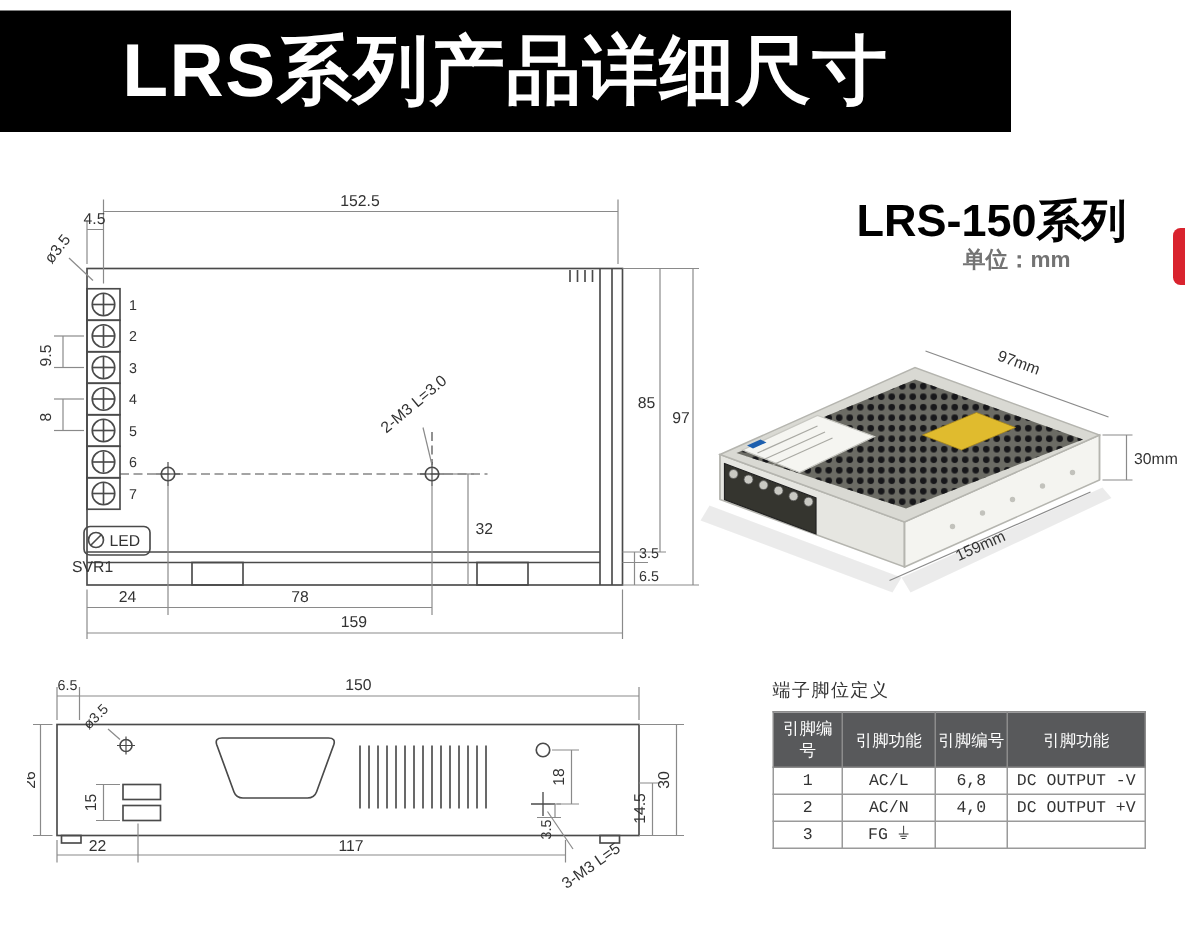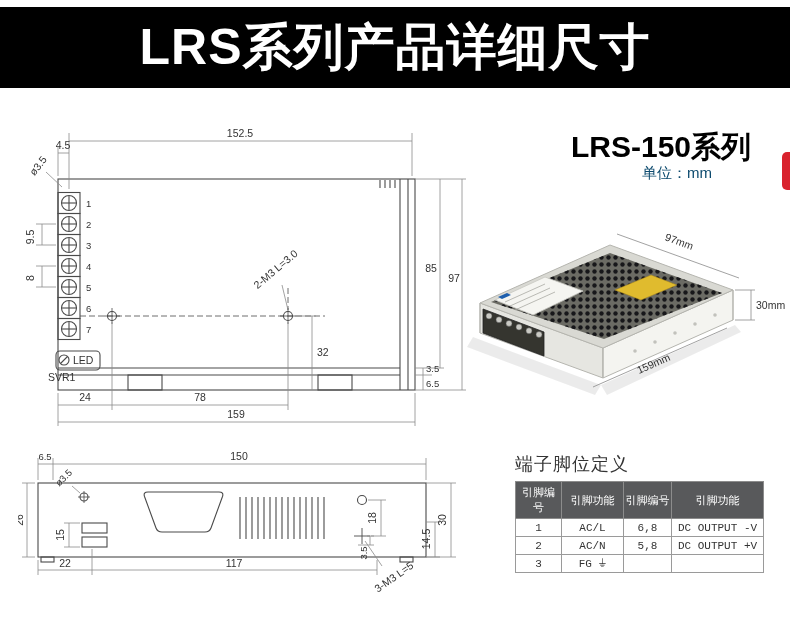--- a/index.html
+++ b/index.html
@@ -1,43 +1,43 @@
 <!DOCTYPE html>
 <html><head>
 <meta charset="utf-8">
 <style>
   * { margin:0; padding:0; box-sizing:border-box; }
   html,body { background:#fff; }
   body { font-family:"Liberation Sans","DejaVu Sans",sans-serif; }
   .page { position:relative; width:790px; height:633px; background:#fff; overflow:hidden; }
 
-  .banner { position:absolute; left:0; top:7px; width:790px; height:81px; background:#000;
+  .banner { position:absolute; left:0; top:7px; width:674px; height:81px; background:#000;
             display:flex; align-items:center; justify-content:center; }
   .banner h1 { color:#fff; font-size:50px; font-weight:800; letter-spacing:1px;
                font-family:"Liberation Sans","DejaVu Sans",sans-serif; }
 
   .series-name { position:absolute; left:571px; top:127px; font-size:30px; font-weight:800; color:#000; }
-  .series-unit { position:absolute; left:642px; top:164px; font-size:15px; font-weight:400; color:#0c4a6e; }
+  .series-unit { position:absolute; left:642px; top:164px; font-size:15px; font-weight:700; color:#737373; }
 
   .red-tab { position:absolute; right:0; top:152px; width:8px; height:38px; background:#d9232e;
              border-radius:5px 0 0 5px; cursor:pointer; }
 
   svg.drawing { position:absolute; }
   .top-view  { left:20px;  top:120px; }
   .side-view { left:18px;  top:450px; }
   .photo     { left:465px; top:205px; }
 
   svg text { font-family:"Liberation Sans","DejaVu Sans",sans-serif; fill:#333; font-size:10.5px; }
   .outline line, .outline rect, .outline circle, .outline path { stroke:#4a4a4a; stroke-width:1.1; fill:none; }
   .dim line { stroke:#8a8a8a; stroke-width:0.8; fill:none; }
   .dashed { stroke-dasharray:6 3; }
   .small { font-size:9.5px; }
 
   .pin-table-wrap { position:absolute; left:515px; top:452px; width:252px; }
-  .pin-table-title { font-size:18px; color:#333; margin-bottom:5px; letter-spacing:1px; }
+  .pin-table-title { font-size:12px; color:#333; margin-bottom:5px; letter-spacing:1px; }
   table.pin-table { border-collapse:collapse; width:248px; font-size:11px; color:#333; table-layout:fixed;font-family:Liberation Mono, monospace; }
   .pin-table th { background:#58595b; color:#fff; font-weight:400; border:1px solid #8c8c8c;
                   padding:3px 1px; font-size:11px; }
   .pin-table td { border:1px solid #9a9a9a; text-align:center; padding:2px 1px; height:18px; background:#fff; }
   .c1{width:46px}.c2{width:62px}.c3{width:48px}.c4{width:92px}
 </style>
 </head>
 <body>
 
 <div class="page">
@@ -324,21 +324,21 @@
       <tbody>
         <tr>
           <td>1</td>
           <td>AC/L</td>
           <td>6,8</td>
           <td>DC OUTPUT -V</td>
         </tr>
         <tr>
           <td>2</td>
           <td>AC/N</td>
-          <td>5,8</td>
+          <td>4,0</td>
           <td>DC OUTPUT +V</td>
         </tr>
         <tr>
           <td>3</td>
           <td>FG ⏚</td>
           <td></td>
           <td></td>
         </tr>
       </tbody>
     </table>

